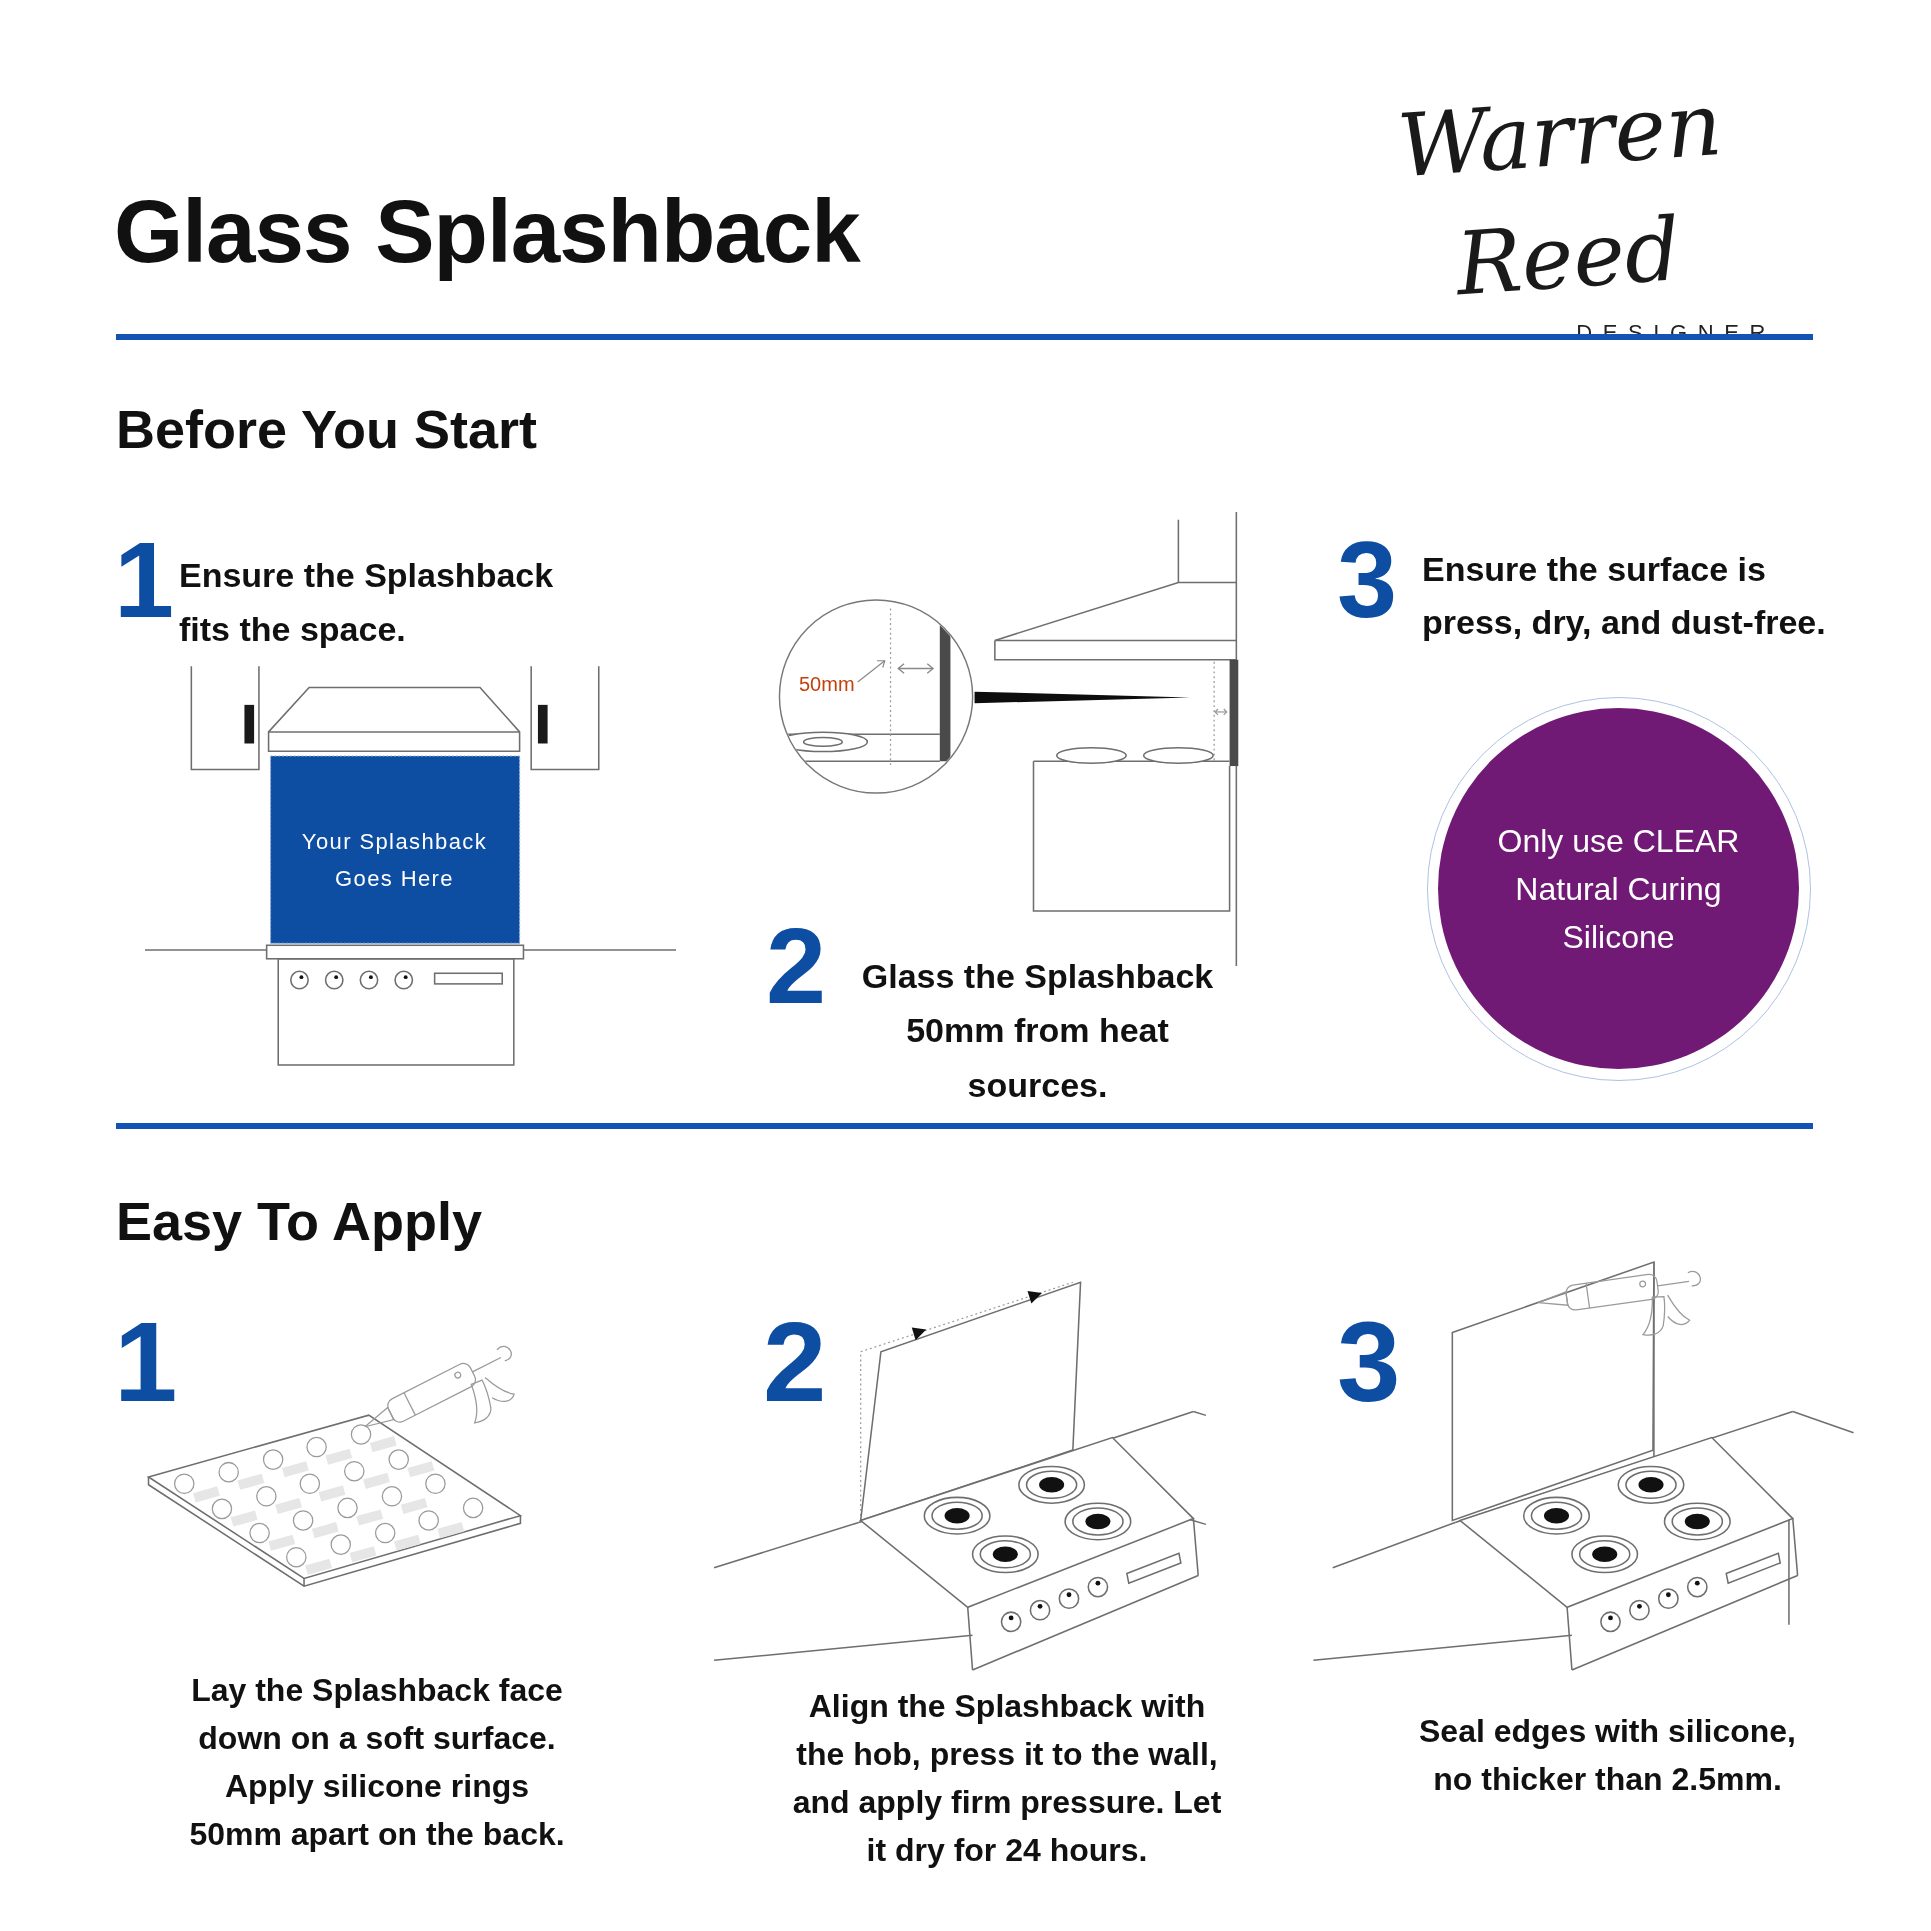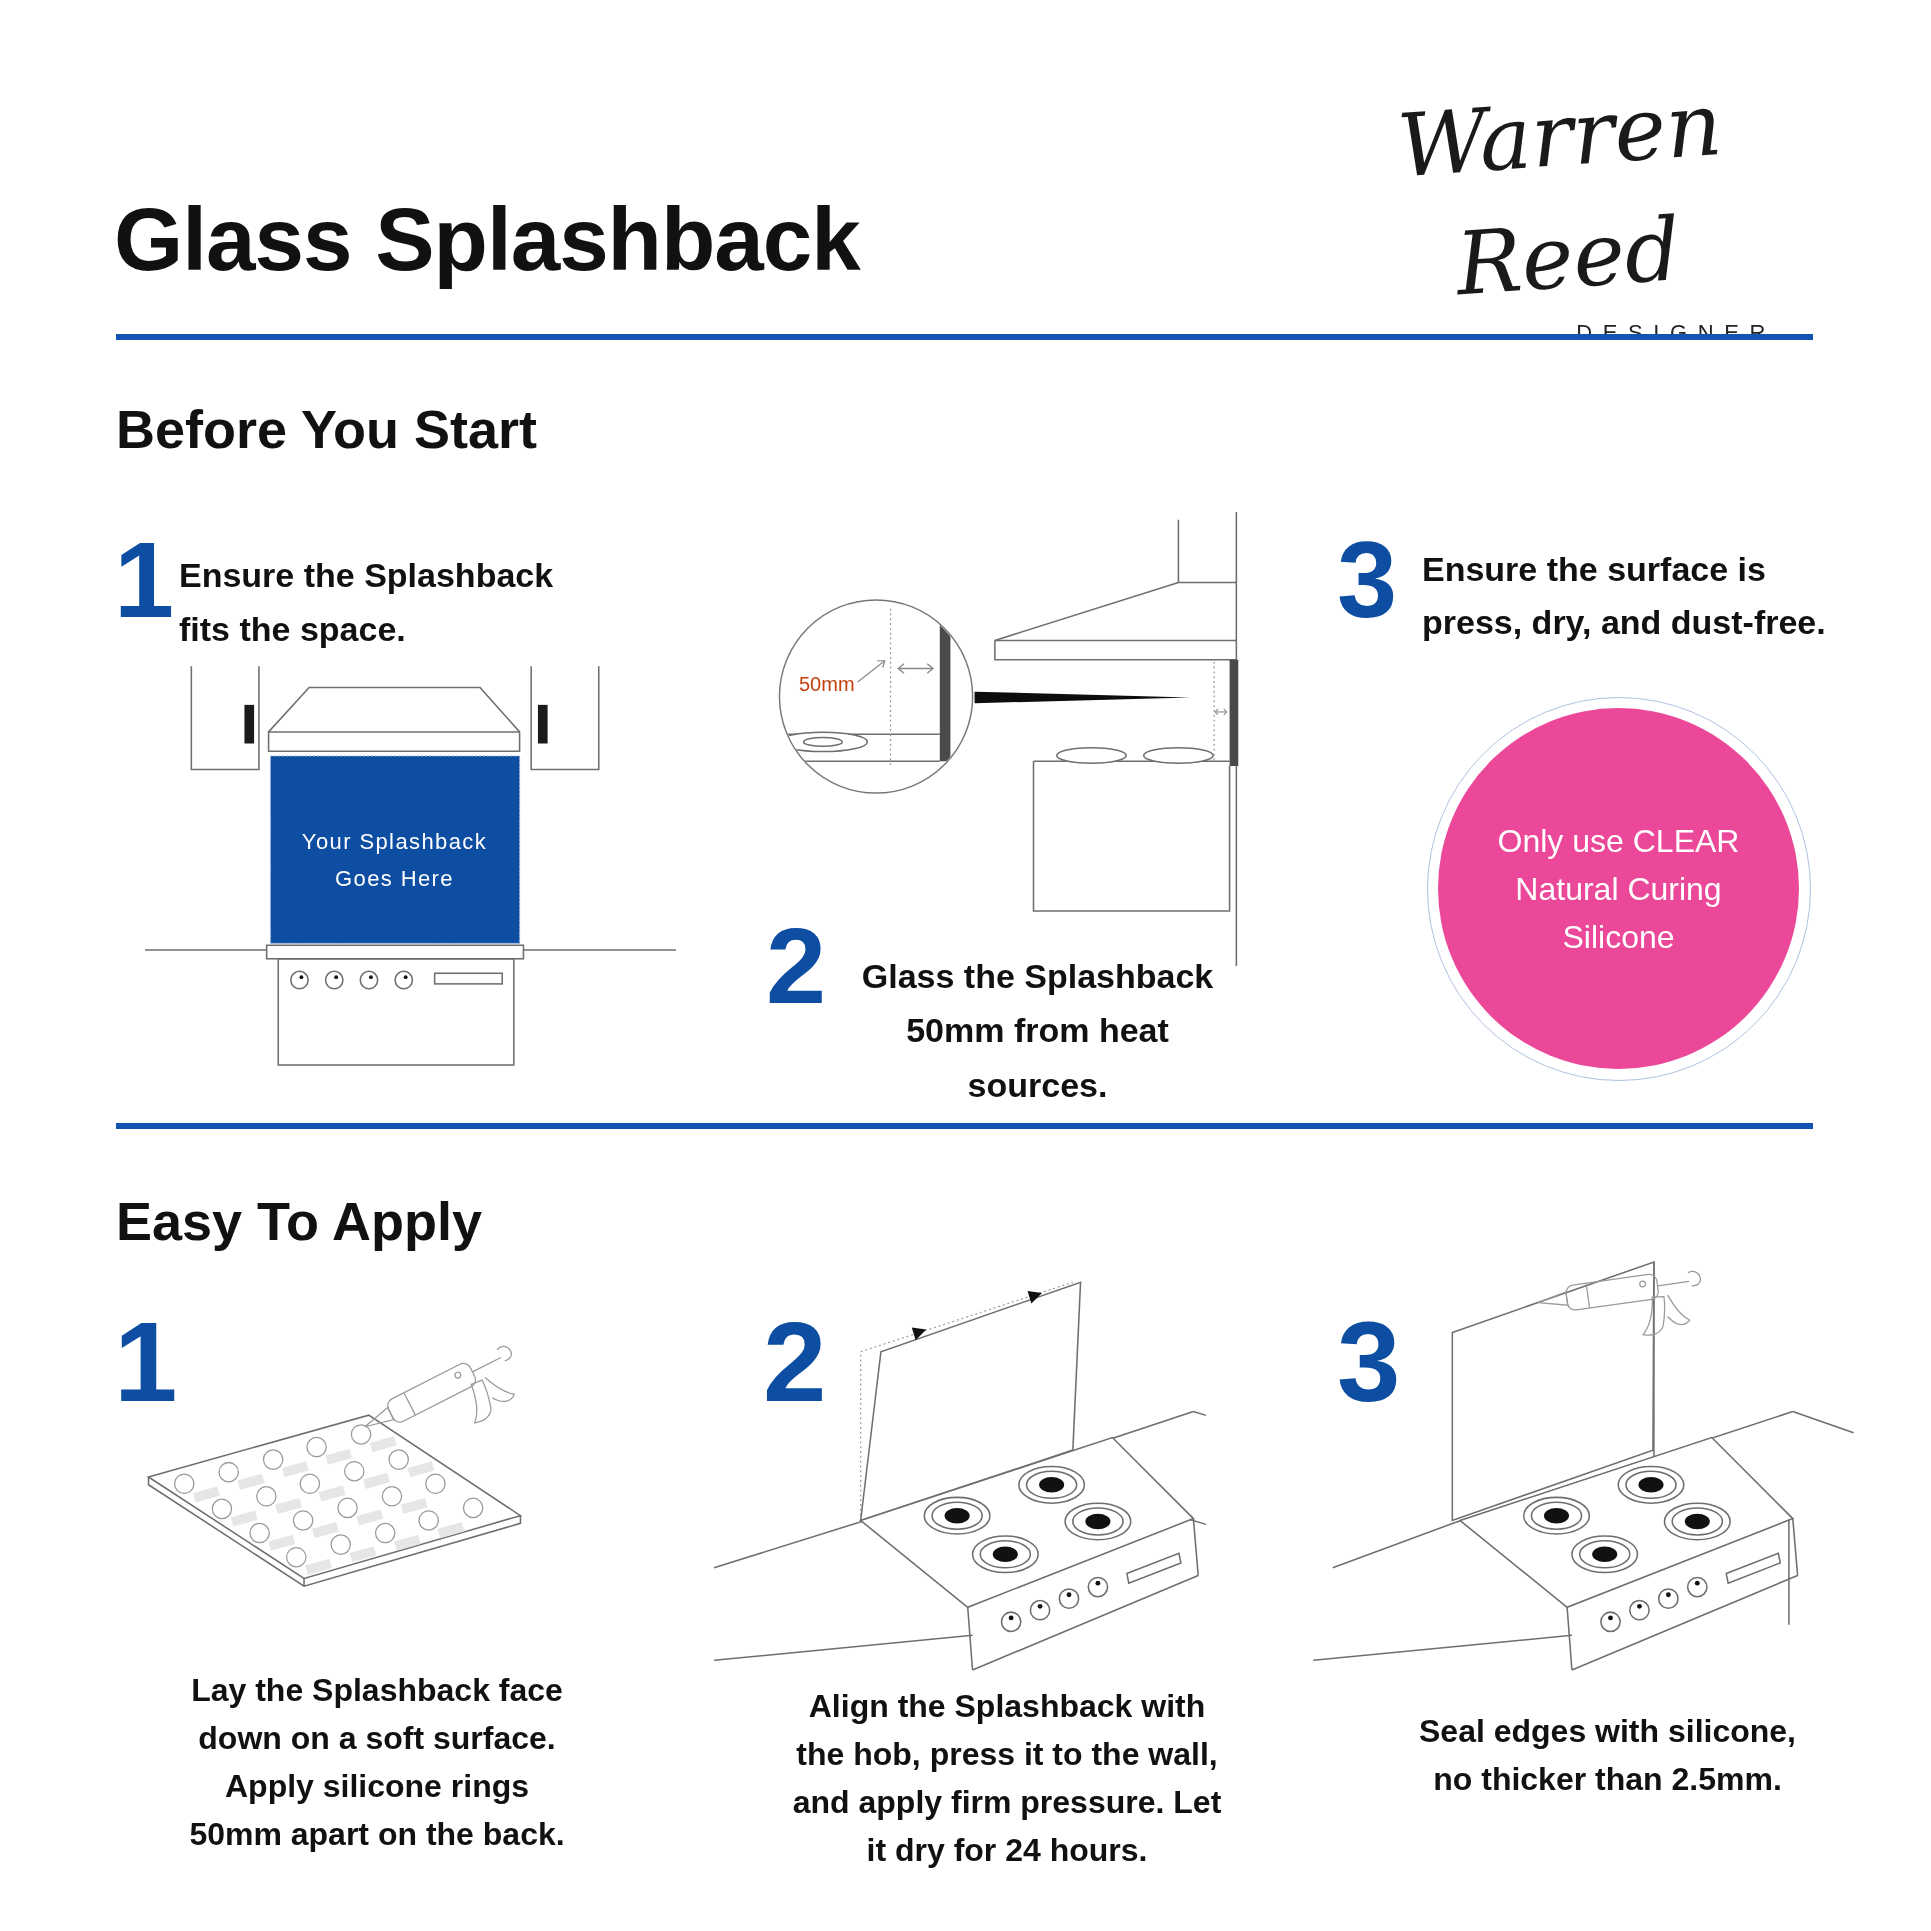--- a/index.html
+++ b/index.html
@@ -1,21 +1,21 @@
 <!DOCTYPE html>
 <html><head>
 <meta charset="utf-8">
 <style>
   html,body{margin:0;padding:0;background:#fff;}
   .canvas{position:relative;width:1931px;height:1931px;background:#ffffff;overflow:hidden;
           font-family:"Liberation Sans",sans-serif;color:#111;}
   .abs{position:absolute;}
   
   .pretitle{left:116px;top:108px;font-size:48px;font-weight:bold;letter-spacing:0px;}
-  .title{left:114px;top:188px;font-size:89px;font-weight:bold;letter-spacing:-1px;}
+  .title{left:114px;top:180px;font-size:89px;font-weight:bold;letter-spacing:-1px;}
   .logo{left:1284px;top:75px;width:560px;height:241px;text-align:center;}
   .logo-script{font-family:"DejaVu Serif",serif;font-style:italic;font-size:87px;color:#1a1a1a;
                transform:rotate(-4deg);display:inline-block;line-height:1.4;}
   .logo-sub{font-size:22px;letter-spacing:10.6px;color:#222;text-align:right;padding-right:68px;margin-top:1.9px;}
   .divider{left:116px;width:1697px;height:5.8px;background:#1253B4;}
   .d1{top:334px;} .d2{top:1123px;}
   
   .section-h{font-size:54px;font-weight:bold;}
   .h-before{left:116px;top:398px;}
   .h-apply{left:116px;top:1190px;}
@@ -39,21 +39,21 @@
   .cap1{left:92px;top:1666px;width:570px;}
   .cap2{left:693px;top:1682px;width:628px;}
   .cap3{left:1330px;top:1707px;width:555px;}
   
   .splash-label{left:270px;top:823px;width:249px;text-align:center;color:#fff;
                 font-size:22px;letter-spacing:1.4px;line-height:1.7;white-space:pre-line;font-weight:normal;}
   .measure{left:799px;top:673px;font-size:20px;color:#c2410c;}
   
   .note-ring{left:1427px;top:697px;width:382px;height:382px;border-radius:50%;
              border:1.9px solid #AEC2E2;}
-  .note-circle{left:1438px;top:708px;width:361px;height:361px;border-radius:50%;background:#ec4899;
+  .note-circle{left:1438px;top:708px;width:361px;height:361px;border-radius:50%;background:#701a75;
                display:flex;align-items:center;justify-content:center;}
   .note-text{color:#fff;font-size:32px;line-height:1.5;text-align:center;white-space:pre-line;}
   svg{position:absolute;overflow:visible;}
   .ln{stroke:#6E6E6E;stroke-width:1.6;fill:none;}
   .ln-light{stroke:#9a9a9a;stroke-width:1.3;fill:none;}
   .fill-w{fill:#ffffff;}
 </style>
 </head>
 <body>
 

